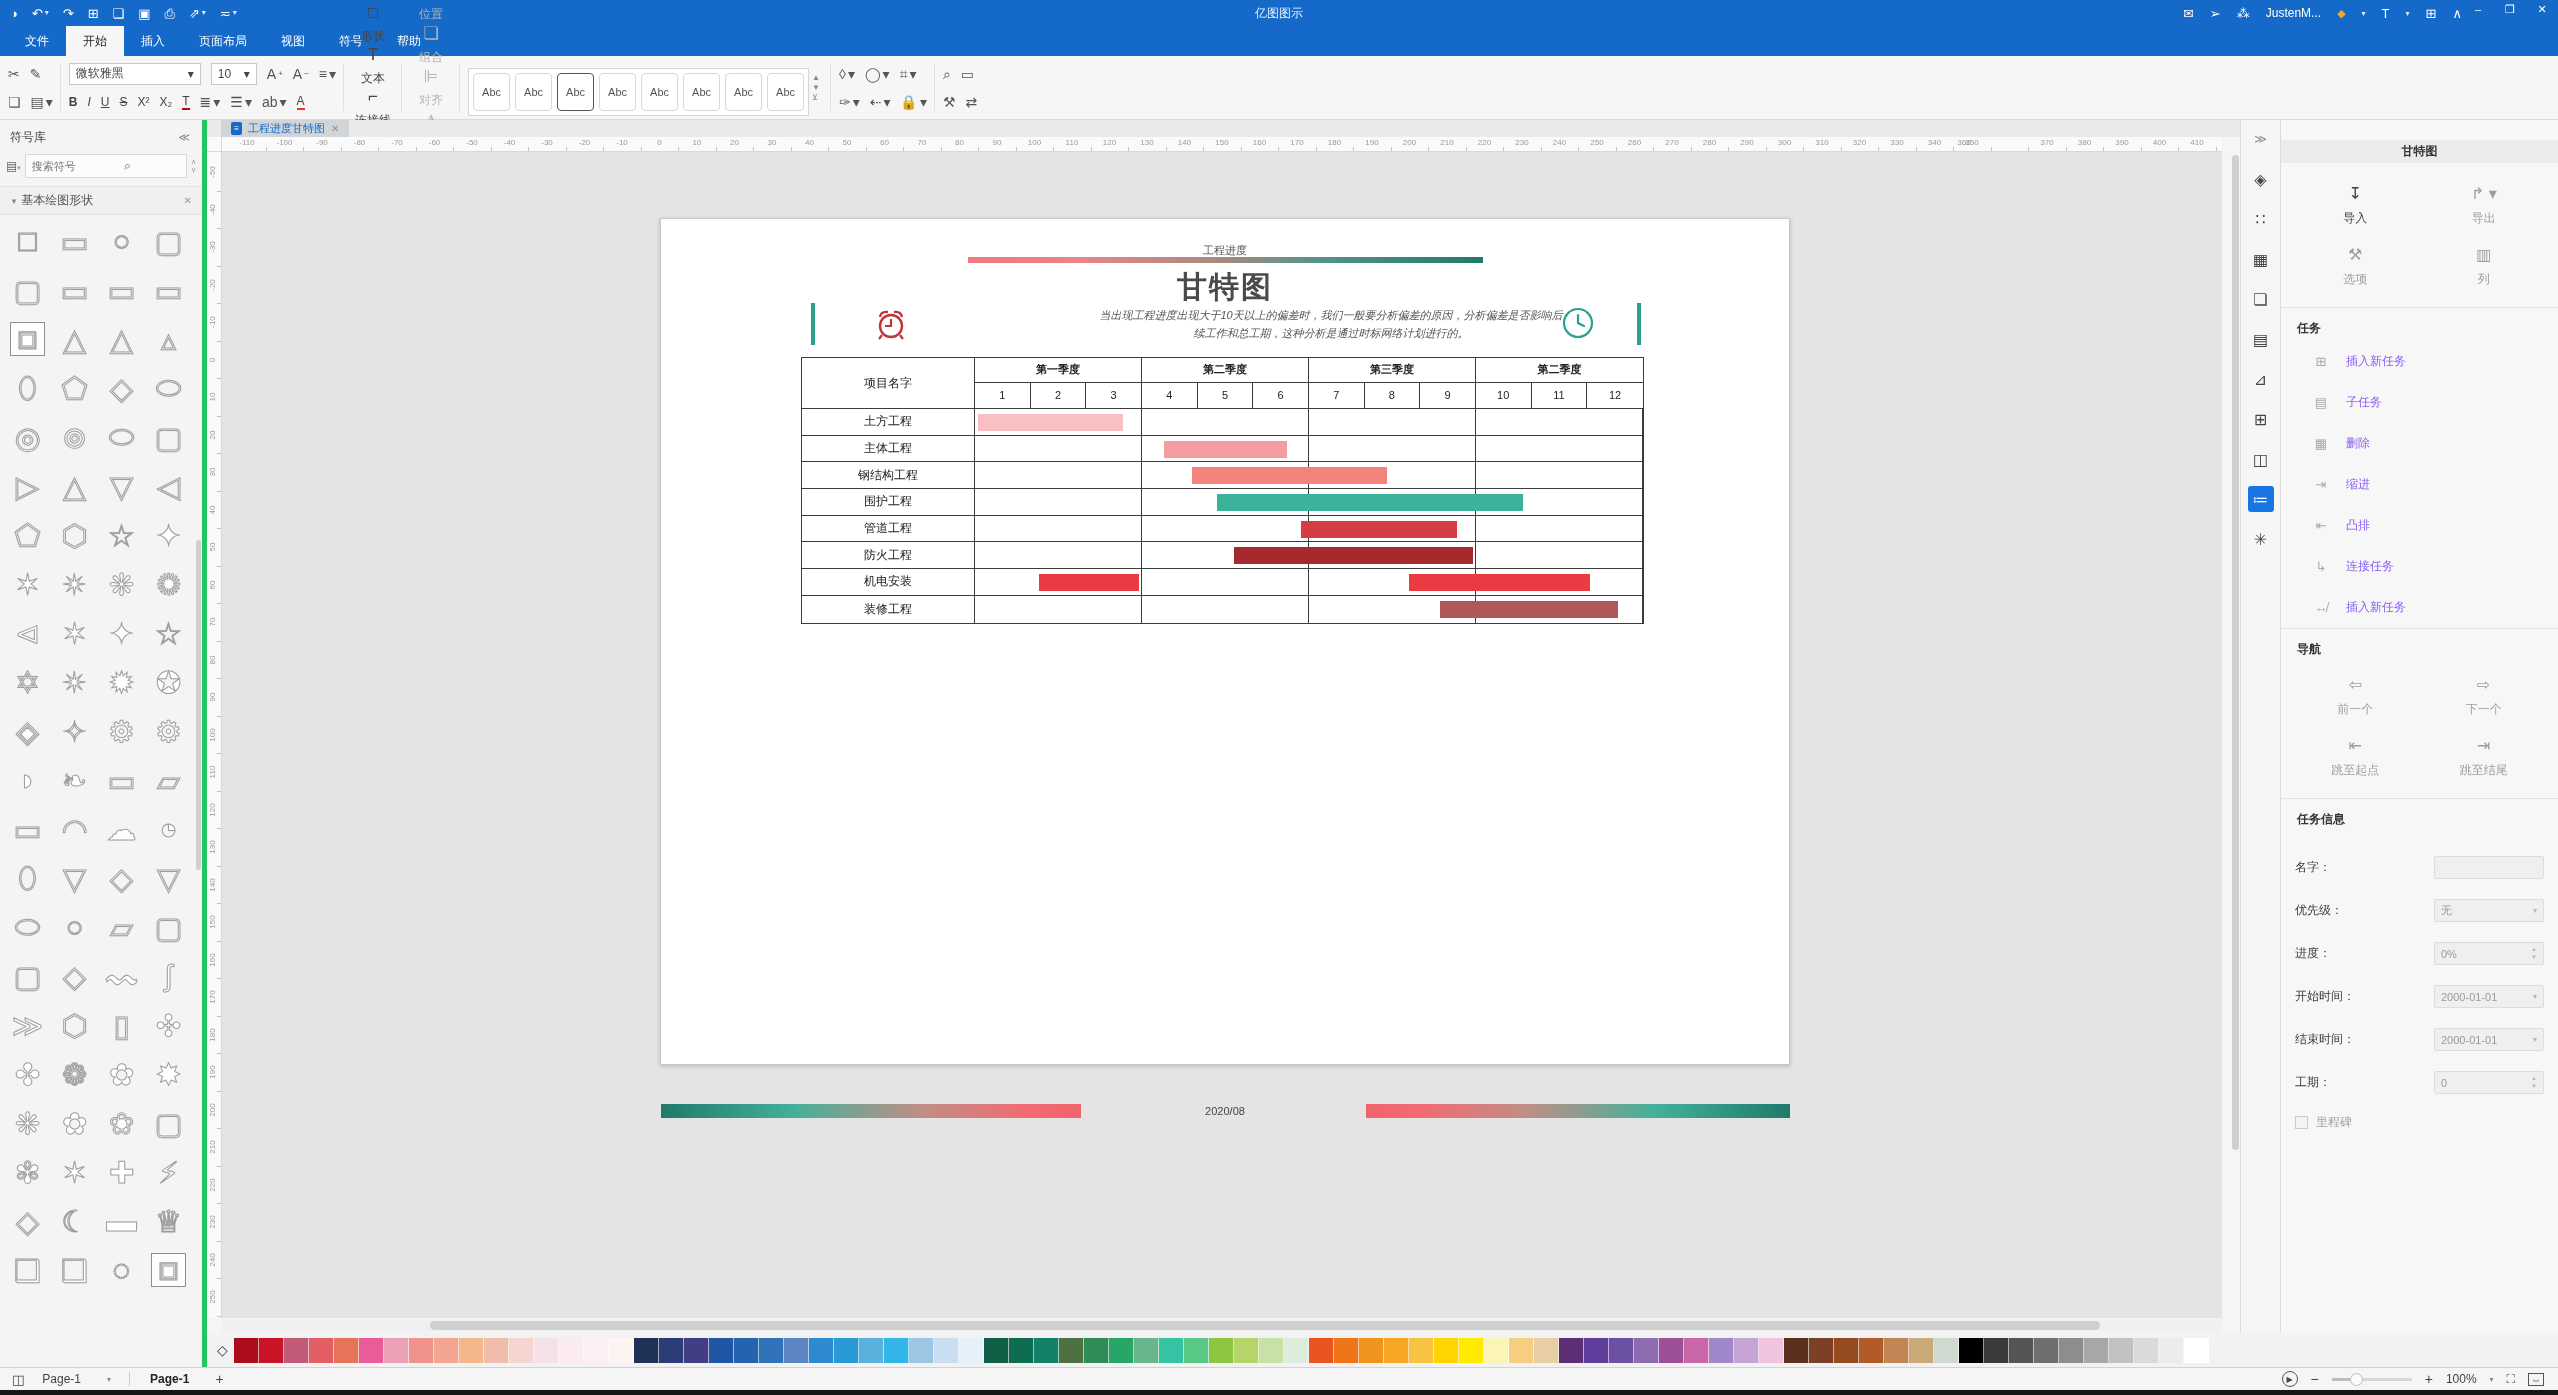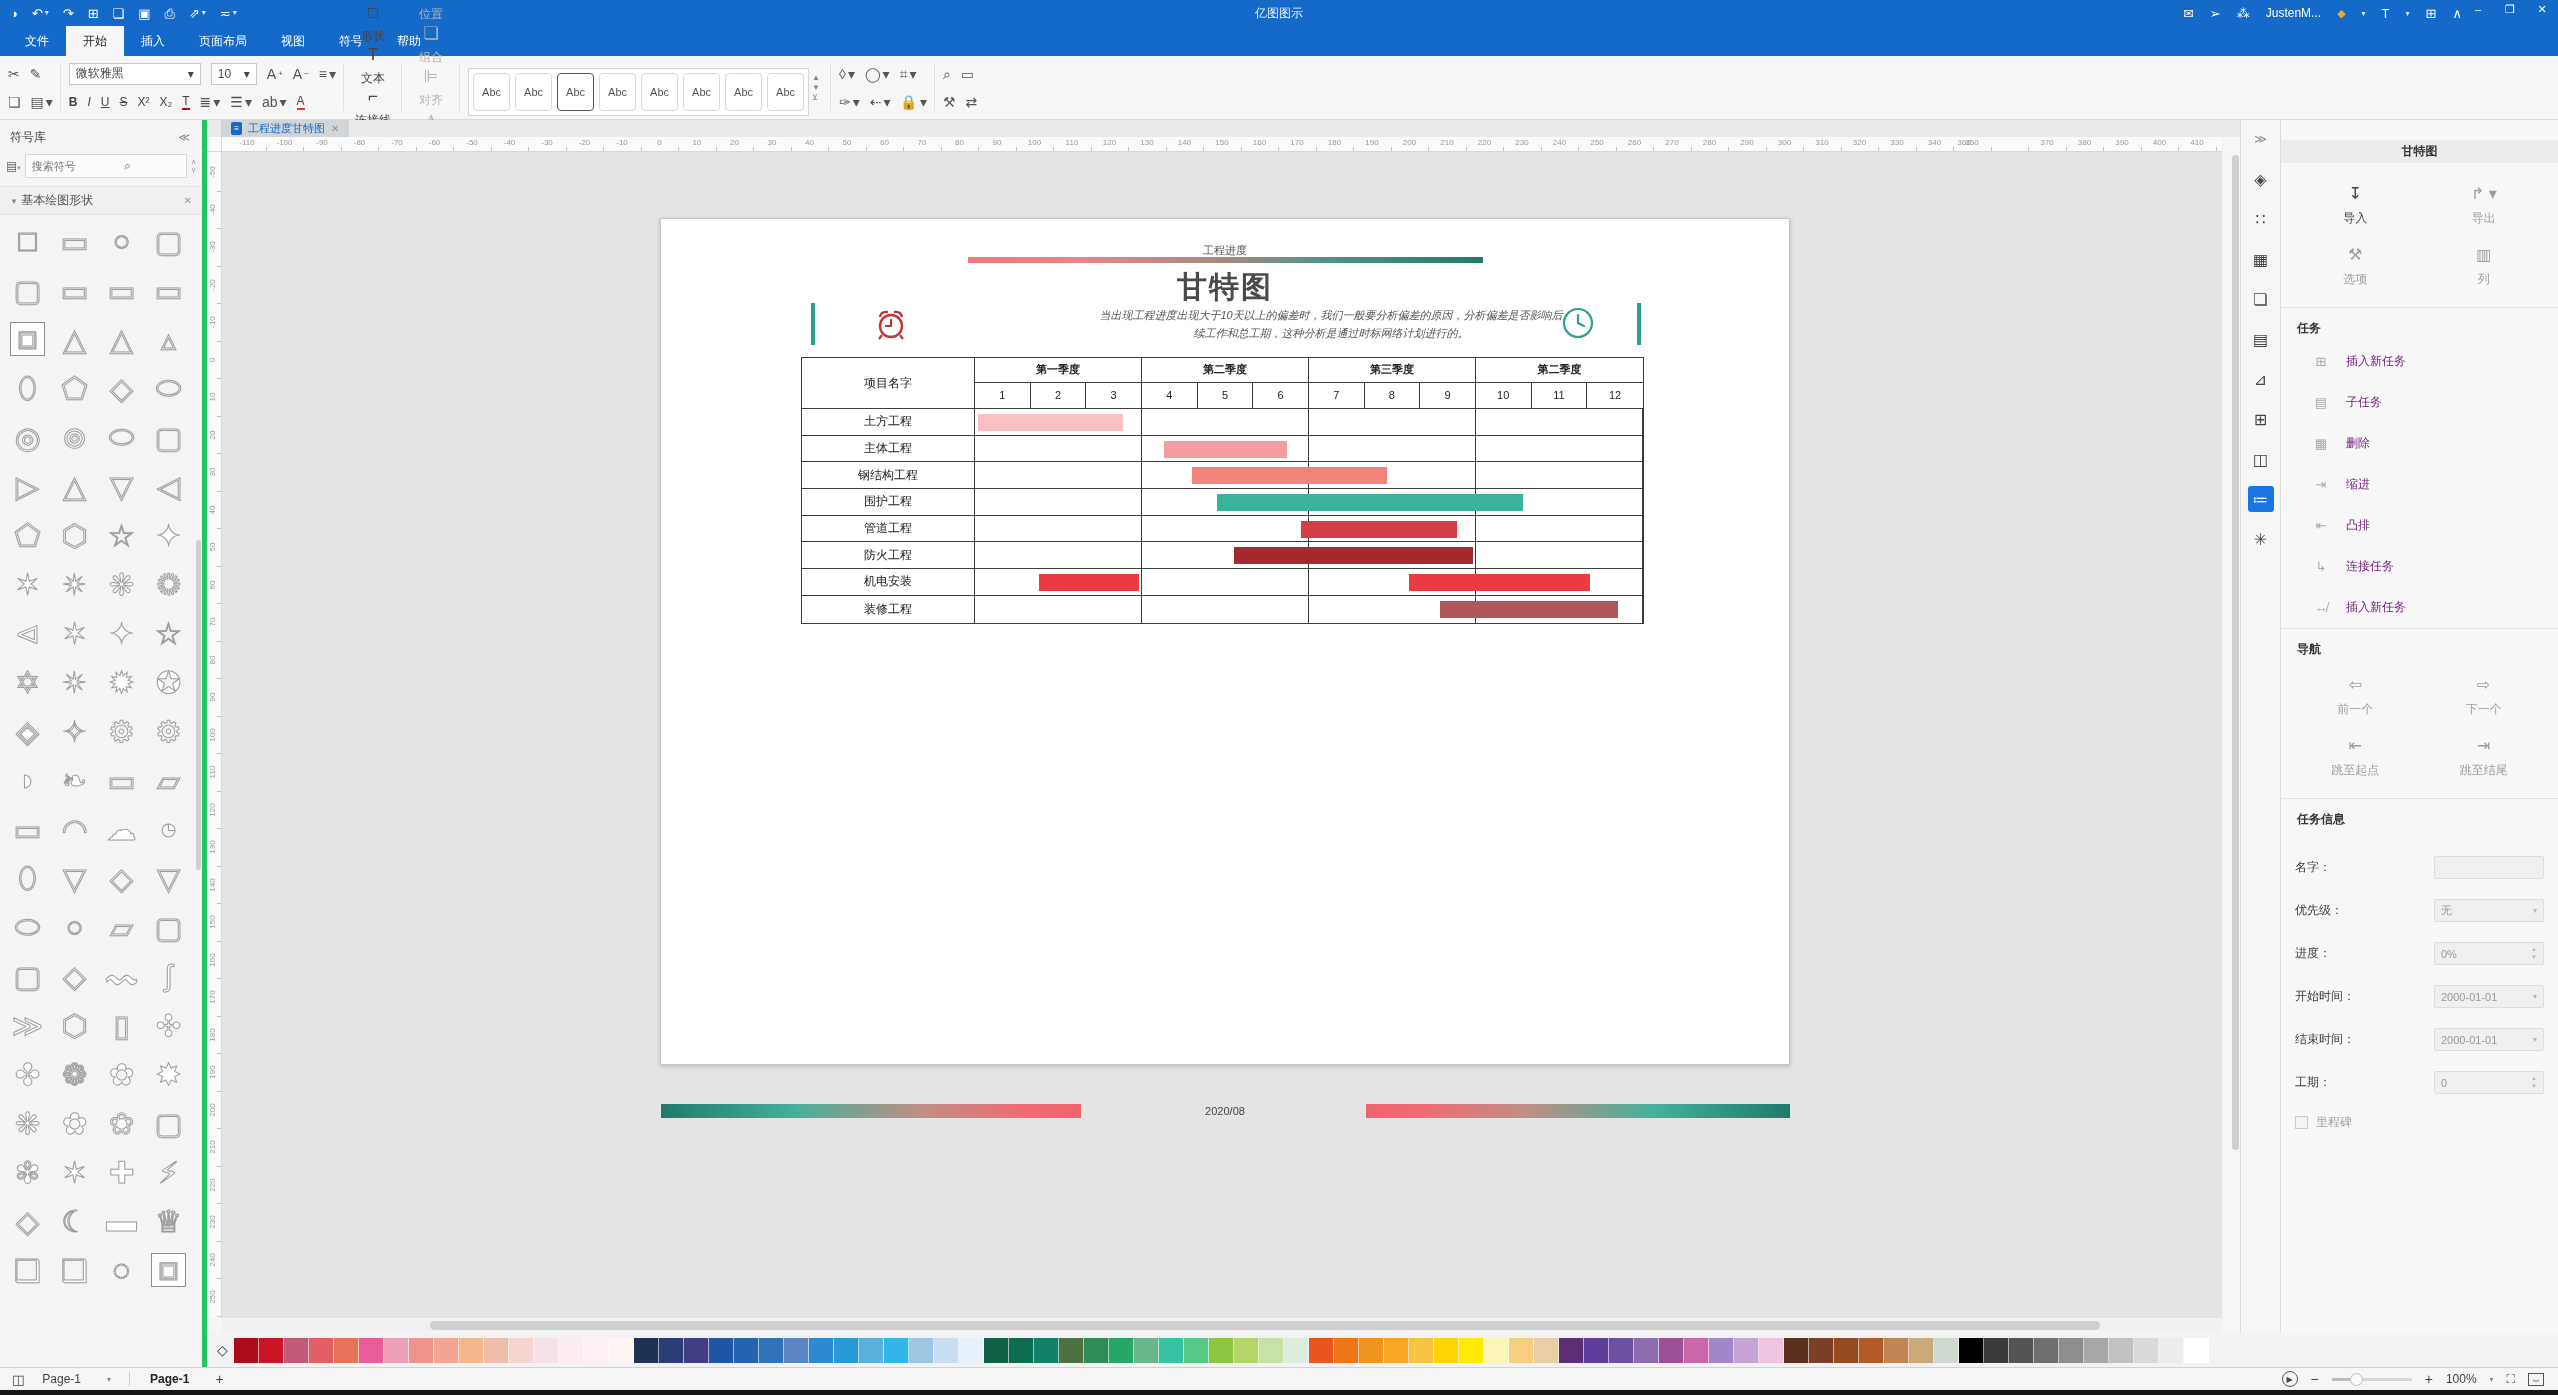--- a/index.html
+++ b/index.html
@@ -155,21 +155,21 @@
               justify-content:center; font-size:12px; font-weight:bold; color:#333; }
   .rp-grid { display:flex; flex-wrap:wrap; padding:12px 10px 10px 10px; }
   .rp-gbtn { width:50%; display:flex; flex-direction:column; align-items:center; gap:7px; padding:9px 0; }
   .rp-gbtn .gi { font-size:16px; color:#9d9d9d; }
   .rp-gbtn .gl { font-size:12px; color:#9d9d9d; }
   .rp-gbtn.dark .gi, .rp-gbtn.dark .gl { color:#3d3d3d; }
   .rp-div { border-top:1px solid #e3e3e3; }
   .rp-sec { padding:12px 16px 4px 16px; font-size:12px; font-weight:bold; color:#333; }
   .rp-item { display:flex; align-items:center; gap:17px; padding:12px 0 12px 32px; }
   .rp-item .ii { color:#a8a8a8; font-size:13px; width:16px; text-align:center; }
-  .rp-item .il { color:#701a75; font-size:12px; }
+  .rp-item .il { color:#8b5cf6; font-size:12px; }
   .rp-nav { display:flex; flex-wrap:wrap; padding:4px 10px 10px 10px; }
   .rp-form { padding:4px 14px; }
   .rp-frow { display:flex; align-items:center; justify-content:space-between; margin:20px 0; }
   .rp-frow .fl { font-size:12px; color:#3c3c3c; }
   .rp-ctl { width:110px; height:23px; background:#efefef; border:1px solid #dcdcdc; border-radius:2px;
             display:flex; align-items:center; justify-content:space-between; padding:0 6px;
             font-size:11px; color:#9a9a9a; }
   .rp-ctl .cv { overflow:hidden; white-space:nowrap; }
   .rp-ctl .ca { font-size:8px; color:#b5b5b5; }
   .rp-spin { display:flex; flex-direction:column; font-size:6px; line-height:1.3; color:#b5b5b5; }

